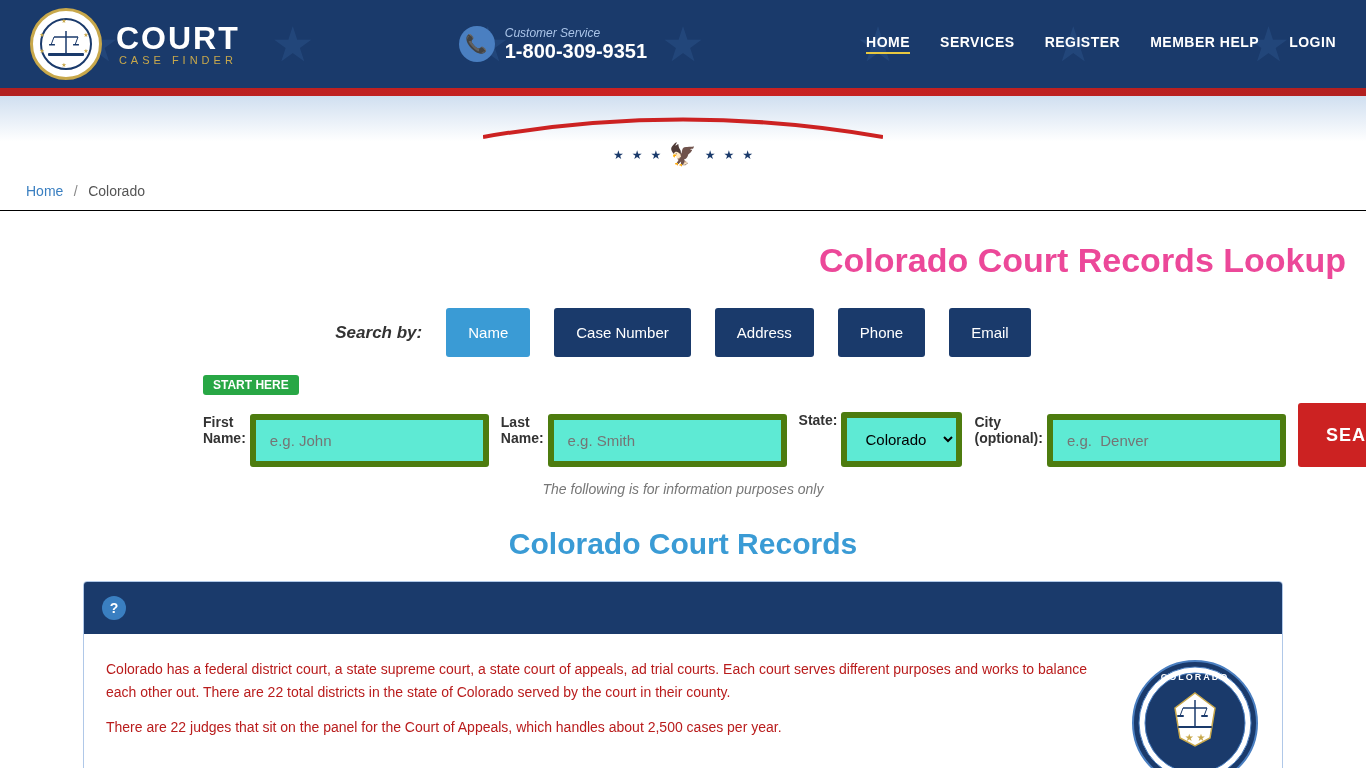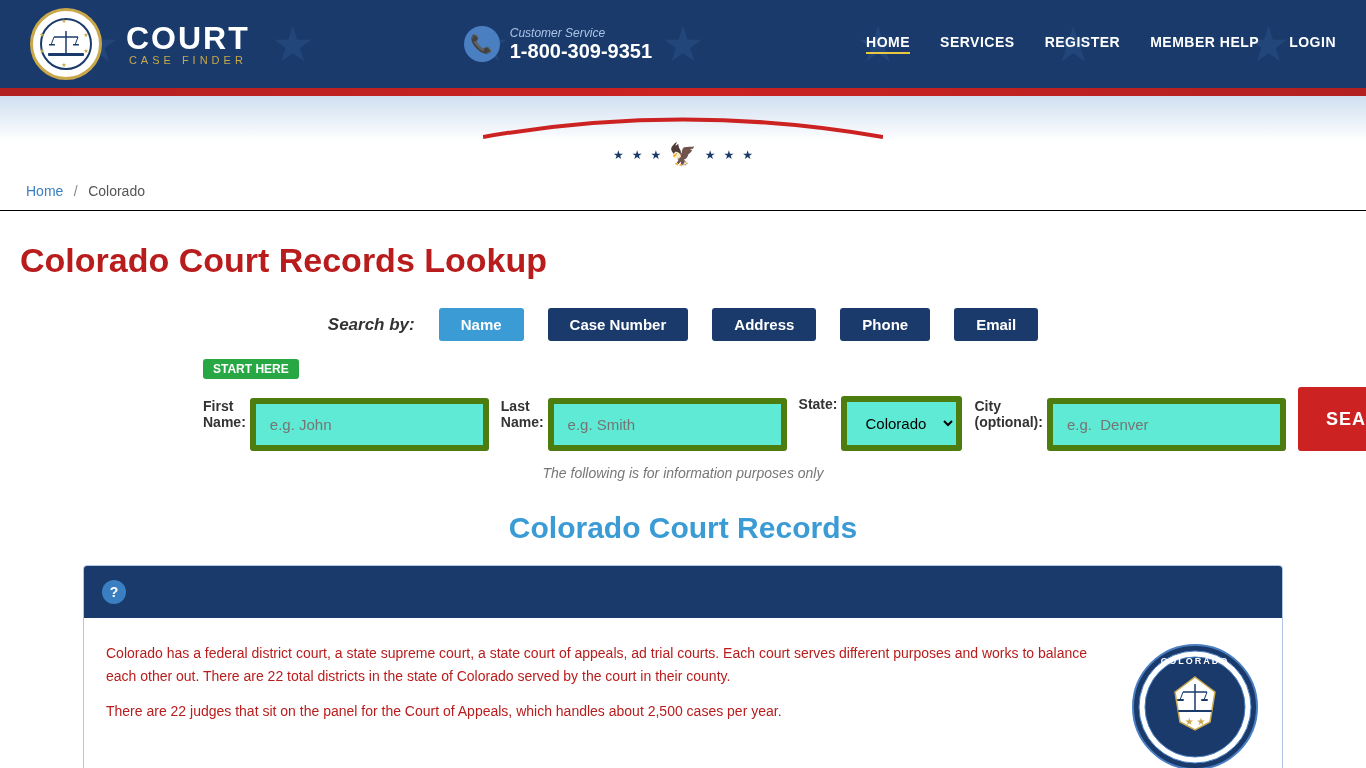--- a/index.html
+++ b/index.html
@@ -24,21 +24,21 @@
       align-items: center;
       justify-content: space-around;
     }
     .header-star {
       color: #4a7fc1;
       font-size: 48px;
     }
     .logo-area {
       display: flex;
       align-items: center;
-      gap: 24px;
+      gap: 14px;
       z-index: 1;
       justify-content: space-between;
     }
     .logo-circle {
       width: 72px;
       height: 72px;
       border-radius: 50%;
       border: 3px solid #c8a84b;
       background: #fff;
       display: flex;
@@ -175,24 +175,24 @@
       font-size: 14px;
       color: #555;
     }
 
     
     .main-content {
       padding: 30px 20px 40px;
     }
 
     .page-title {
-      text-align: left;
+      text-align: right;
       font-size: 34px;
       font-weight: 700;
-      color: #b91c1c;
+      color: #ec4899;
       margin-bottom: 28px;
     }
 
     
     .search-section {
       max-width: 960px;
       margin: 0 auto 20px;
     }
     .search-by-row {
       display: flex;
@@ -201,23 +201,23 @@
       gap: 24px;
       margin-bottom: 18px;
     }
     .search-by-label {
       font-size: 17px;
       font-weight: 700;
       font-style: italic;
       color: #333;
     }
     .tab-btn {
-      padding: 8px 22px;
+      padding: 16px 22px;
       font-size: 15px;
-      font-weight: 700;
+      font-weight: 400;
       border: none;
       cursor: pointer;
       border-radius: 3px;
     }
     .tab-btn.active {
       background: #3a9bd5;
       color: #fff;
     }
     .tab-btn.inactive {
       background: #1a3a6b;

